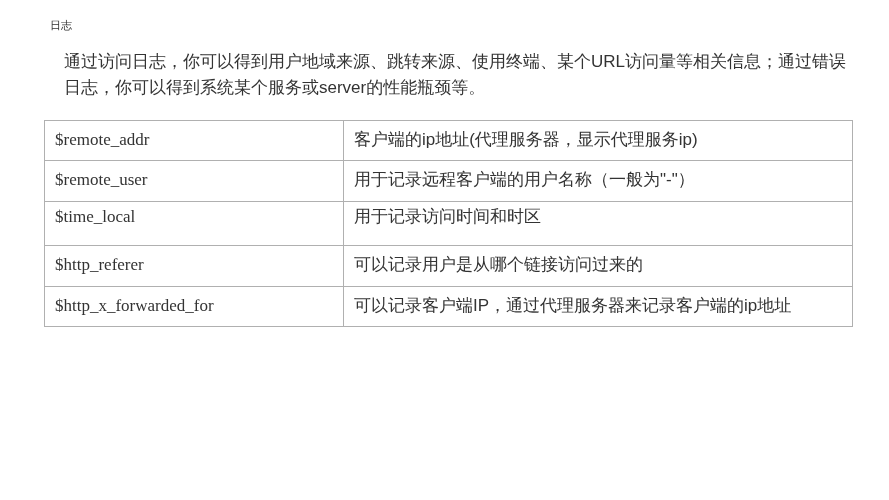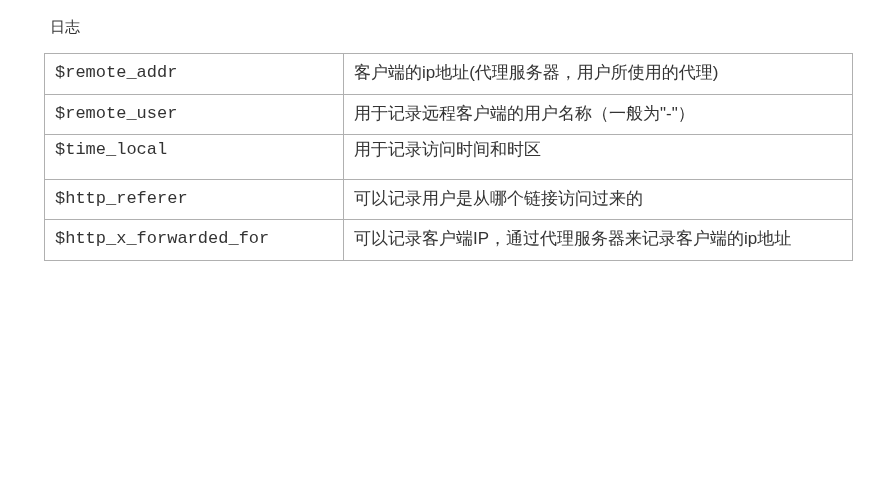--- a/index.html
+++ b/index.html
@@ -5,21 +5,21 @@
     * { margin: 0; padding: 0; box-sizing: border-box; }
     body {
       font-family: -apple-system, "Segoe UI", "Microsoft YaHei", "PingFang SC", sans-serif;
       background: #ffffff;
       color: #333333;
       padding: 18px 0 0 0;
       width: 889px;
     }
     .content { padding: 0 30px 0 50px; }
     .title {
-      font-size: 15px;
+      font-size: 11px;
       font-weight: 400;
       color: #333;
       margin-bottom: 16px;
     }
     .desc {
       font-size: 17px;
       line-height: 1.55;
       color: #333;
       margin: 0 0 18px 14px;
     }
@@ -31,40 +31,41 @@
     .table td {
       border: 1px solid #b0b0b0;
       padding: 6px 10px 8px 10px;
       font-size: 17px;
       color: #333;
       vertical-align: middle;
       line-height: 1.5;
     }
     .table td.var {
       width: 37%;
-      font-family: Liberation Mono, monospace;
+      font-family: Liberation Serif, serif;
     }
     .table td.desc-cell {
       width: 63%;
     }
     .tight td { padding-top: 2px; padding-bottom: 16px; }
   </style>
 </head>
 <body>
 
 <div class="content">
 
   <div class="title">日志</div>
 
+  <div class="desc">通过访问日志，你可以得到用户地域来源、跳转来源、使用终端、某个URL访问量等相关信息；通过错误日志，你可以得到系统某个服务或server的性能瓶颈等。</div>
 
   <table class="table">
     <tbody>
       <tr>
         <td class="var">$remote_addr</td>
-        <td class="desc-cell">客户端的ip地址(代理服务器，用户所使用的代理)</td>
+        <td class="desc-cell">客户端的ip地址(代理服务器，显示代理服务ip)</td>
       </tr>
       <tr>
         <td class="var">$remote_user</td>
         <td class="desc-cell">用于记录远程客户端的用户名称（一般为"-"）</td>
       </tr>
       <tr class="tight">
         <td class="var">$time_local</td>
         <td class="desc-cell">用于记录访问时间和时区</td>
       </tr>
       <tr>

